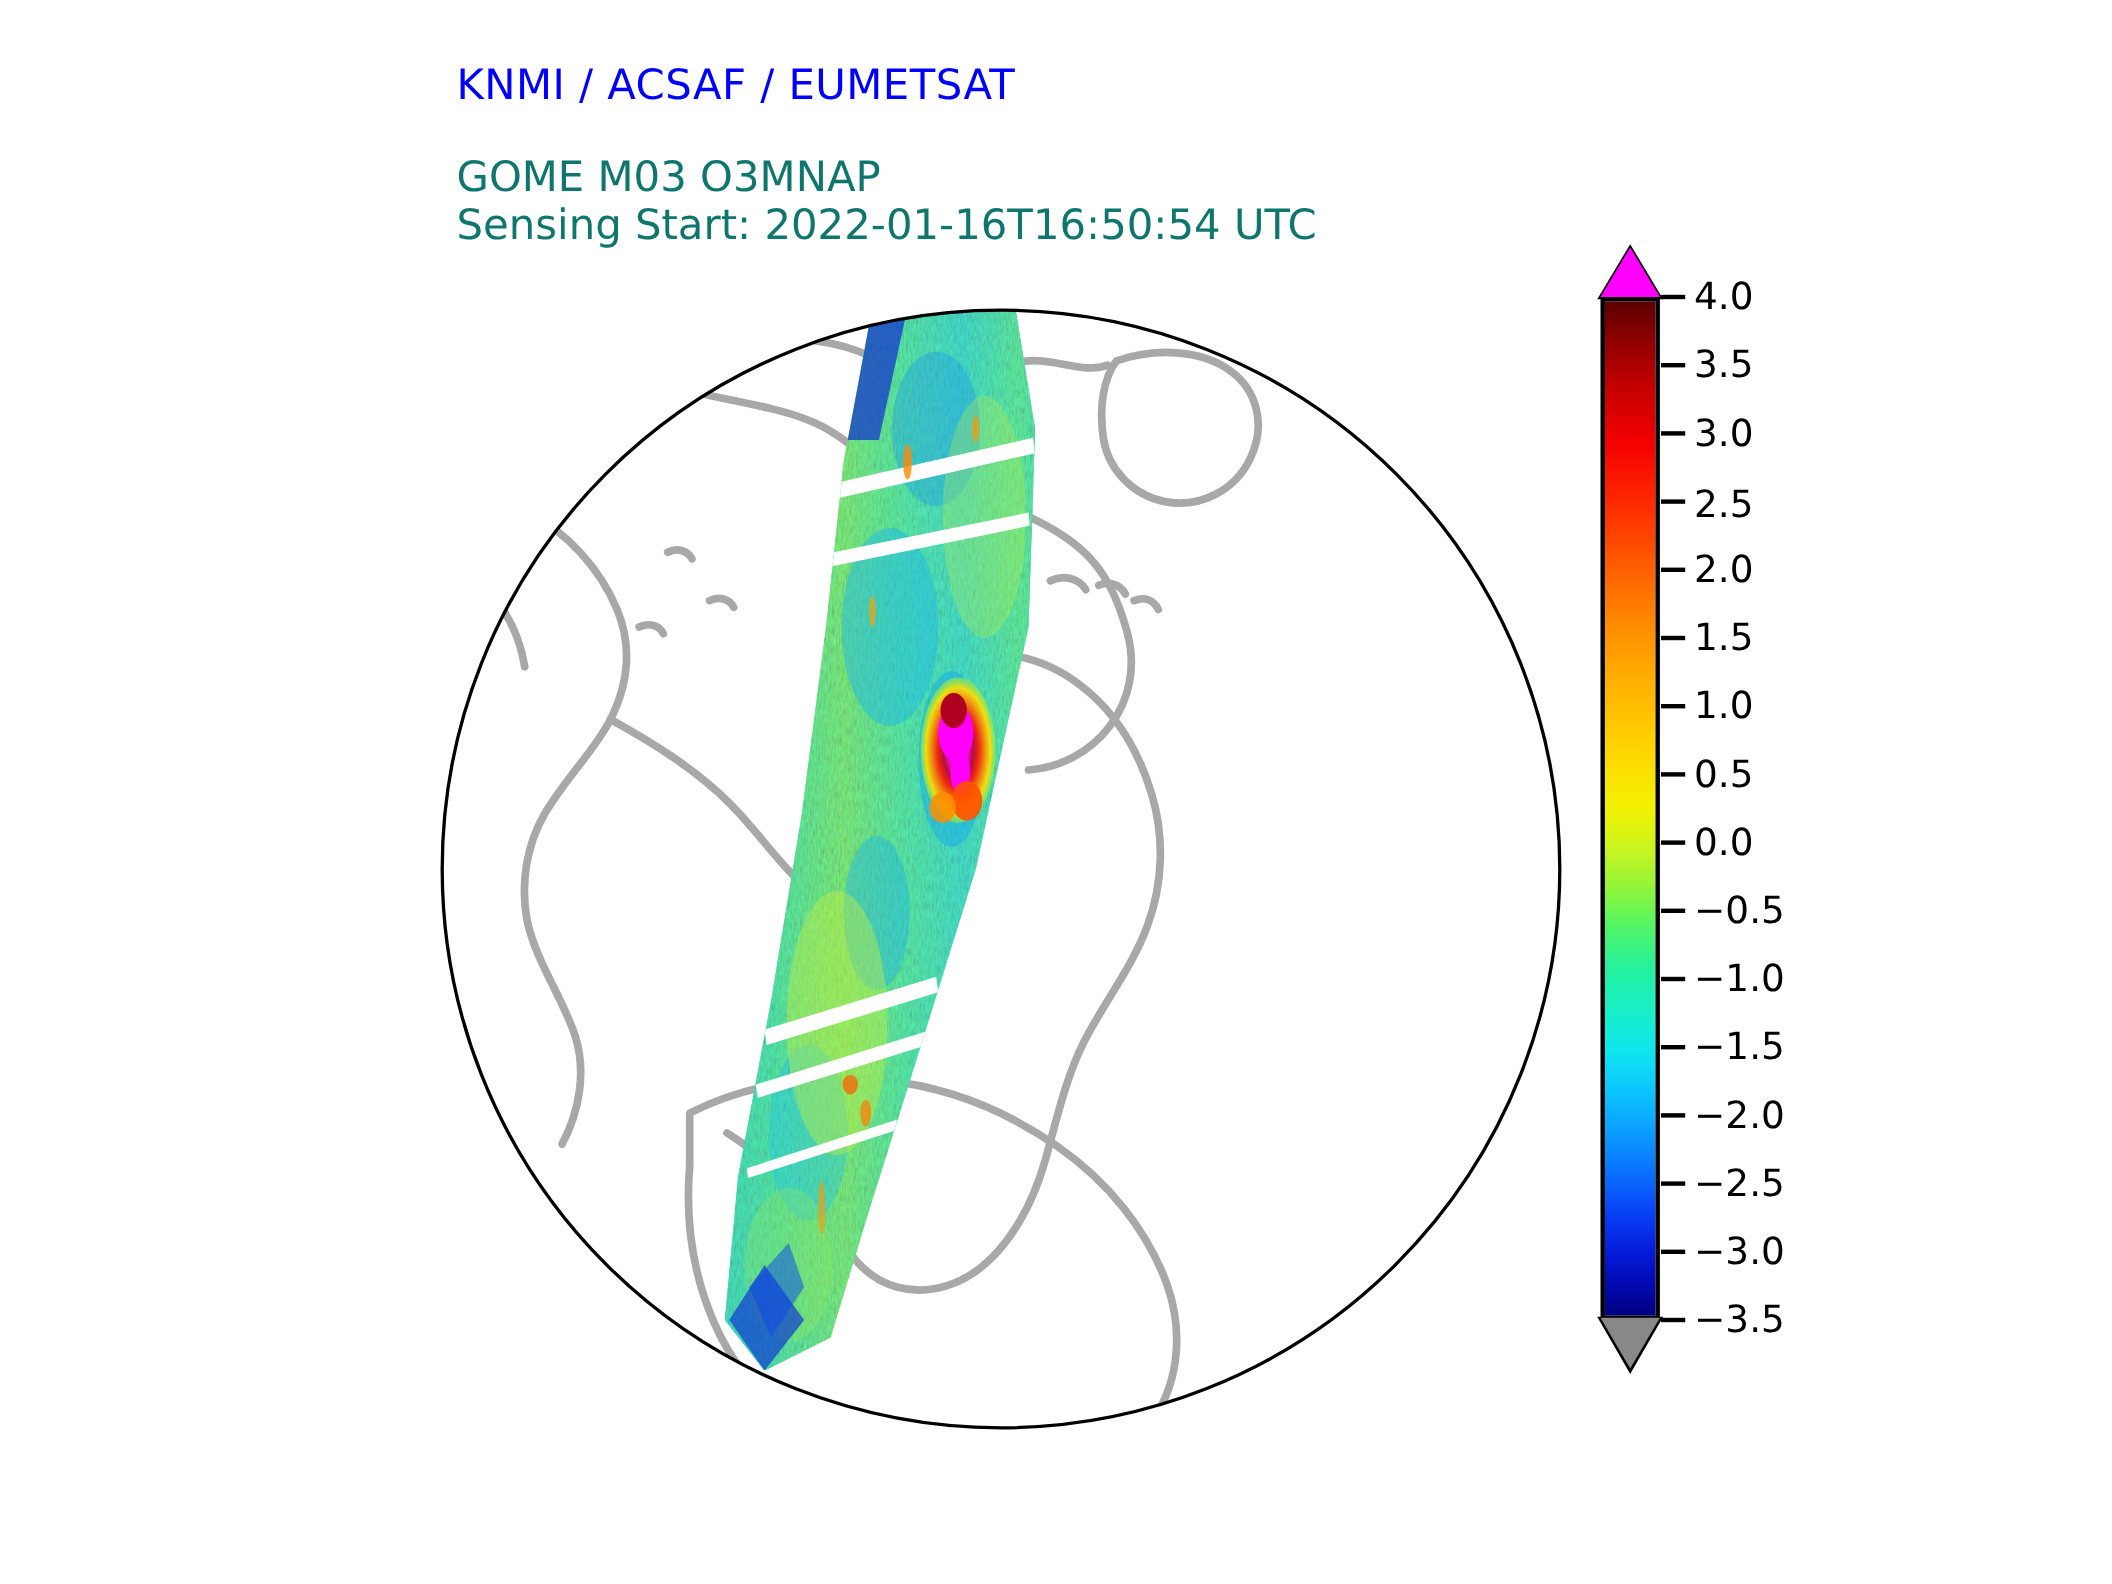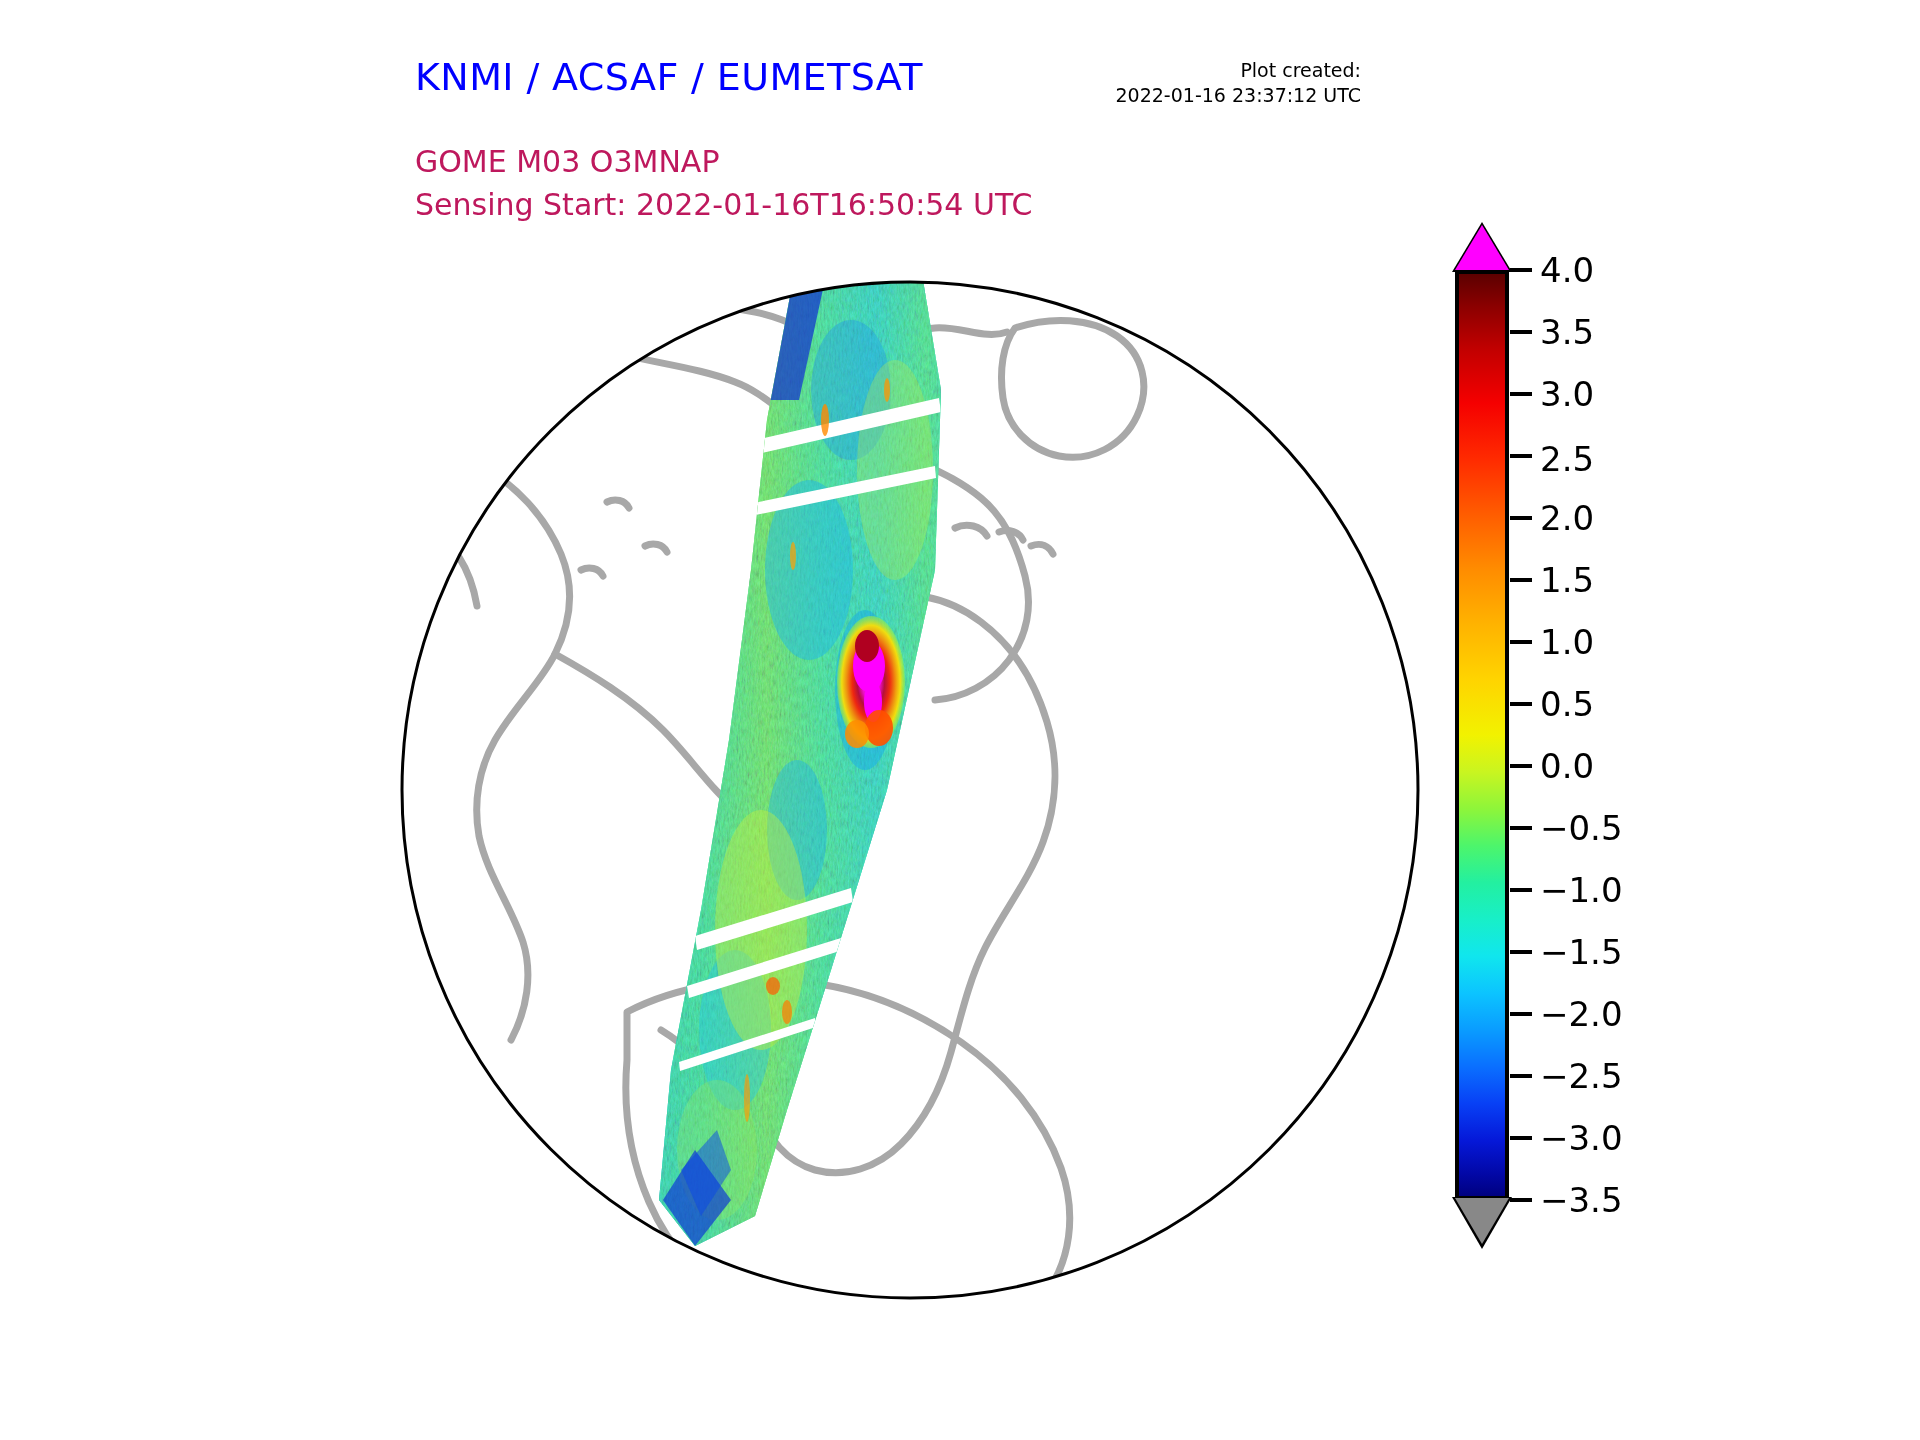--- a/index.html
+++ b/index.html
@@ -15,21 +15,21 @@
   #org-title{
     position:absolute;left:415px;top:55px;
     font-size:38px;color:#0000ff;letter-spacing:.4px;white-space:nowrap;
   }
   #plot-created-block{
     position:absolute;right:475px;top:58px;width:420px;
     text-align:right;font-size:19px;line-height:25px;color:#000;
   }
   #product-block{
     position:absolute;left:415px;top:140px;
-    font-size:30px;line-height:43px;color:#be185d;white-space:nowrap;
+    font-size:38px;line-height:43px;color:#0f766e;white-space:nowrap;
   }
   #quantity-title{
     position:absolute;left:0;top:232px;width:1440px;
     text-align:center;font-size:32px;color:#000;
   }
   #filter-block{
     position:absolute;right:445px;top:168px;width:430px;
     text-align:right;font-size:21px;line-height:27px;color:#ff0000;
   }
 
@@ -96,24 +96,20 @@
     transform:translateY(-50%);white-space:nowrap;
   }
 </style>
 </head>
 <body>
 
 <div class="stage">
 
   <div id="org-title">KNMI / ACSAF / EUMETSAT</div>
 
-  <div id="plot-created-block">
-    <div>Plot created:</div>
-    <div>2022-01-16 23:37:12 UTC</div>
-  </div>
 
   <div id="product-block">
     <div>GOME M03 O3MNAP</div>
     <div>Sensing Start: 2022-01-16T16:50:54 UTC</div>
   </div>
 
 
 
   <div id="map-panel">
     <svg id="globe-svg" viewBox="0 0 1030 1040">

